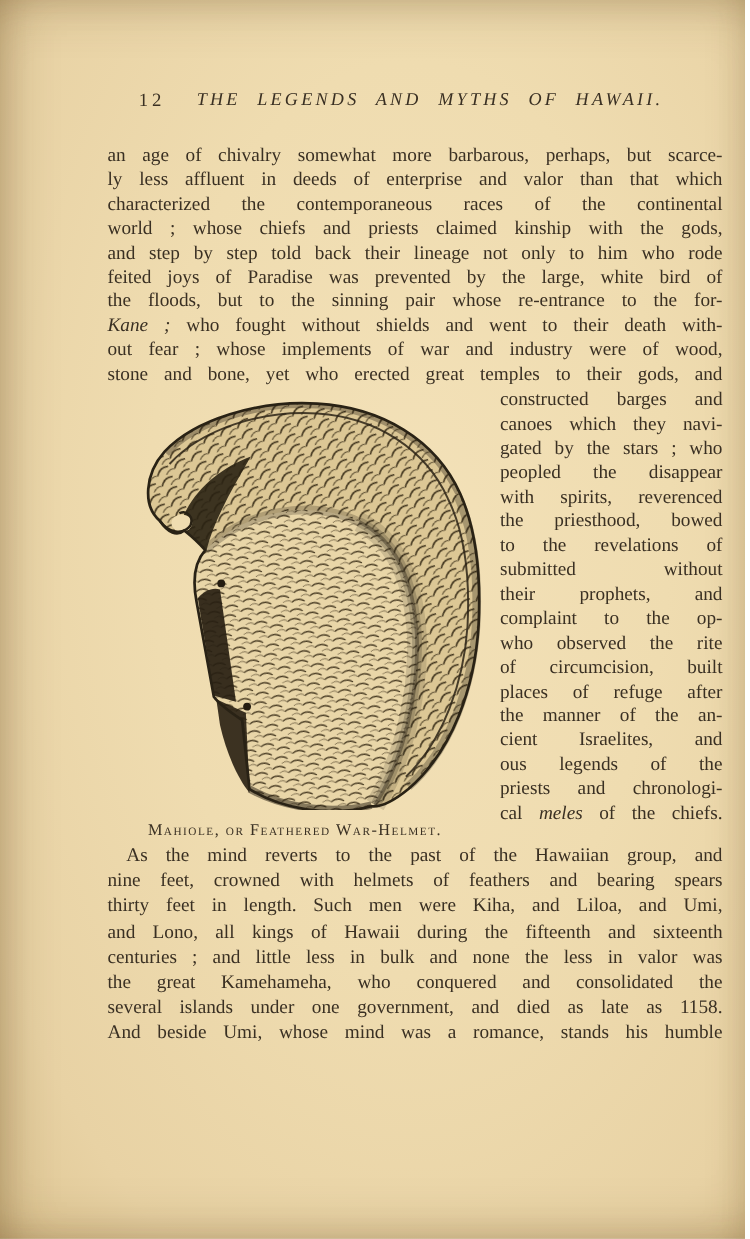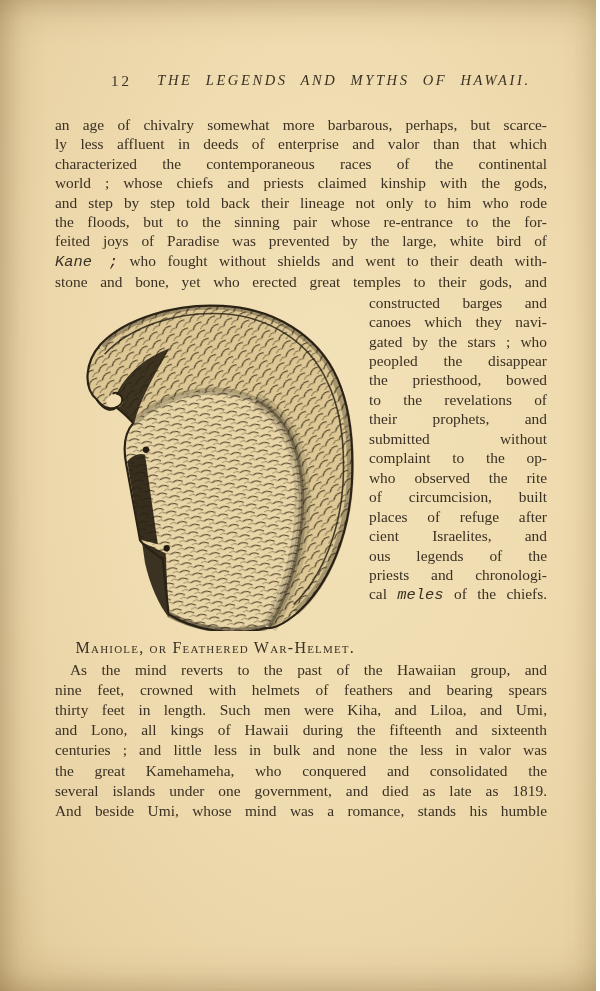--- a/index.html
+++ b/index.html
@@ -33,70 +33,71 @@
   .head-title {
     display: block;
     text-align: center;
     font-style: italic;
     font-size: 14.5px;
     letter-spacing: 2.6px;
     word-spacing: 7px;
     white-space: nowrap;
   }
   .text-block {
-    margin-left: 55px;
+    margin-left: 86px;
     width: 492px;
     margin-top: 21px;
     font-size: 15.4px;
   }
   .jline {
     text-align: justify;
     text-align-last: justify;
     white-space: nowrap;
   }
   .para1 .jline { line-height: 19.4px; }
   .wrap-row { display: flex; margin-top: 1px; }
   .figure { flex: 0 0 314px; width: 314px; margin: 0; }
   .figure svg { display: block; margin: 8px 0 0 10px; }
   .caption {
     width: 300px;
     margin-top: 8px;
-    text-align: right;
+    text-align: center;
     font-variant: small-caps;
-    font-size: 16px;
+    font-size: 13px;
     letter-spacing: 1.2px;
   }
   .col { flex: 1; min-width: 0; }
   .col .jline { line-height: 19.45px; }
   .para2 { margin-top: 3px; }
   .para2 .jline { line-height: 20.2px; }
   .indent { text-indent: 15px; }
-  .it { font-style: italic; font-family: Liberation Mono, monospace; }
+  .it { font-style: italic; }
 </style>
 </head>
 <body>
 
 <div class="page">
 
   <header class="running-head">
     <span class="folio">12</span>
     <span class="head-title">THE LEGENDS AND MYTHS OF HAWAII.</span>
   </header>
 
   <main class="text-block">
 
     <div class="para para1">
       <div class="jline">an age of chivalry somewhat more barbarous, perhaps, but scarce-</div>
       <div class="jline">ly less affluent in deeds of enterprise and valor than that which</div>
       <div class="jline">characterized the contemporaneous races of the continental</div>
       <div class="jline">world ; whose chiefs and priests claimed kinship with the gods,</div>
       <div class="jline">and step by step told back their lineage not only to him who rode</div>
+      <div class="jline">feited joys of Paradise was prevented by the large, white bird of</div>
       <div class="jline">the floods, but to the sinning pair whose re-entrance to the for-</div>
-      <div class="jline">feited joys of Paradise was prevented by the large, white bird of</div>
       <div class="jline"><span class="it">Kane ;</span> <span>who fought without shields and went to their death with-</span></div>
+      <div class="jline">out fear ; whose implements of war and industry were of wood,</div>
       <div class="jline">stone and bone, yet who erected great temples to their gods, and</div>
     </div>
 
     <div class="wrap-row">
 
       <figure class="figure">
         <svg width="292" height="330" viewBox="0 0 292 335">
           <defs>
             <pattern id="fA" patternUnits="userSpaceOnUse" width="15" height="9" patternTransform="rotate(-24)">
               <path d="M0 7 Q4 1 11 3" fill="none" stroke="#42361f" stroke-width="1.2"></path>
@@ -138,40 +139,42 @@
           <use href="#sil" fill="none" stroke="#292215" stroke-width="2.2"></use>
         </svg>
         <figcaption class="caption">Mahiole, or Feathered War-Helmet.</figcaption>
       </figure>
 
       <div class="col">
         <div class="jline">constructed barges and</div>
         <div class="jline">canoes which they navi-</div>
         <div class="jline">gated by the stars ; who</div>
         <div class="jline">peopled the disappear</div>
+        <div class="jline">with spirits, reverenced</div>
         <div class="jline">the priesthood, bowed</div>
         <div class="jline">to the revelations of</div>
+        <div class="jline">submitted without</div>
         <div class="jline">their prophets, and</div>
-        <div class="jline">submitted without</div>
         <div class="jline">complaint to the op-</div>
         <div class="jline">who observed the rite</div>
         <div class="jline">of circumcision, built</div>
         <div class="jline">places of refuge after</div>
+        <div class="jline">the manner of the an-</div>
         <div class="jline">cient Israelites, and</div>
         <div class="jline">ous legends of the</div>
         <div class="jline">priests and chronologi-</div>
         <div class="jline"><span>cal</span> <span class="it">meles</span> <span>of the chiefs.</span></div>
       </div>
     </div>
 
     <div class="para para2">
       <div class="jline indent">As the mind reverts to the past of the Hawaiian group, and</div>
       <div class="jline">nine feet, crowned with helmets of feathers and bearing spears</div>
       <div class="jline">thirty feet in length.  Such men were Kiha, and Liloa, and Umi,</div>
       <div class="jline">and Lono, all kings of Hawaii during the fifteenth and sixteenth</div>
       <div class="jline">centuries ; and little less in bulk and none the less in valor was</div>
       <div class="jline">the great Kamehameha, who conquered and consolidated the</div>
-      <div class="jline">several islands under one government, and died as late as 1819.</div>
+      <div class="jline">several islands under one government, and died as late as 1158.</div>
       <div class="jline">And beside Umi, whose mind was a romance, stands his humble</div>
     </div>
 
   </main>
 </div>
 
 </body></html>

